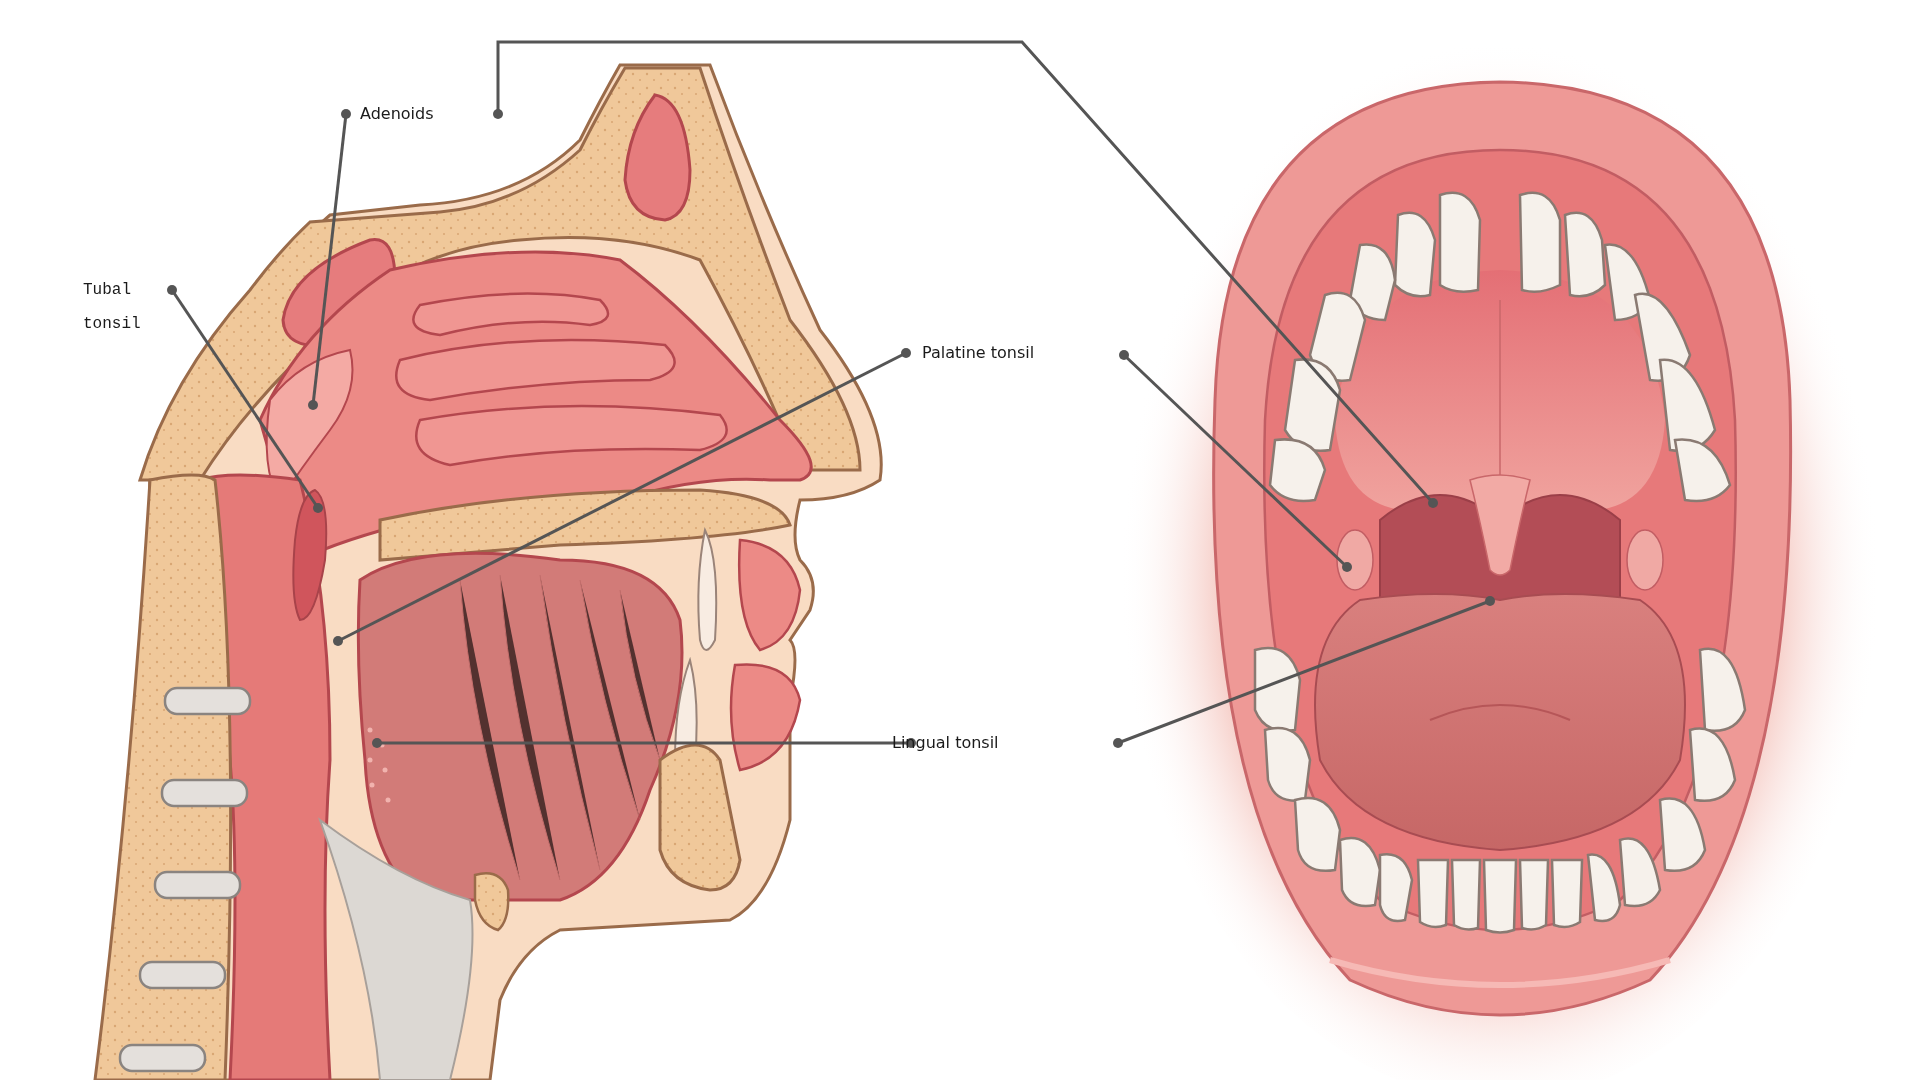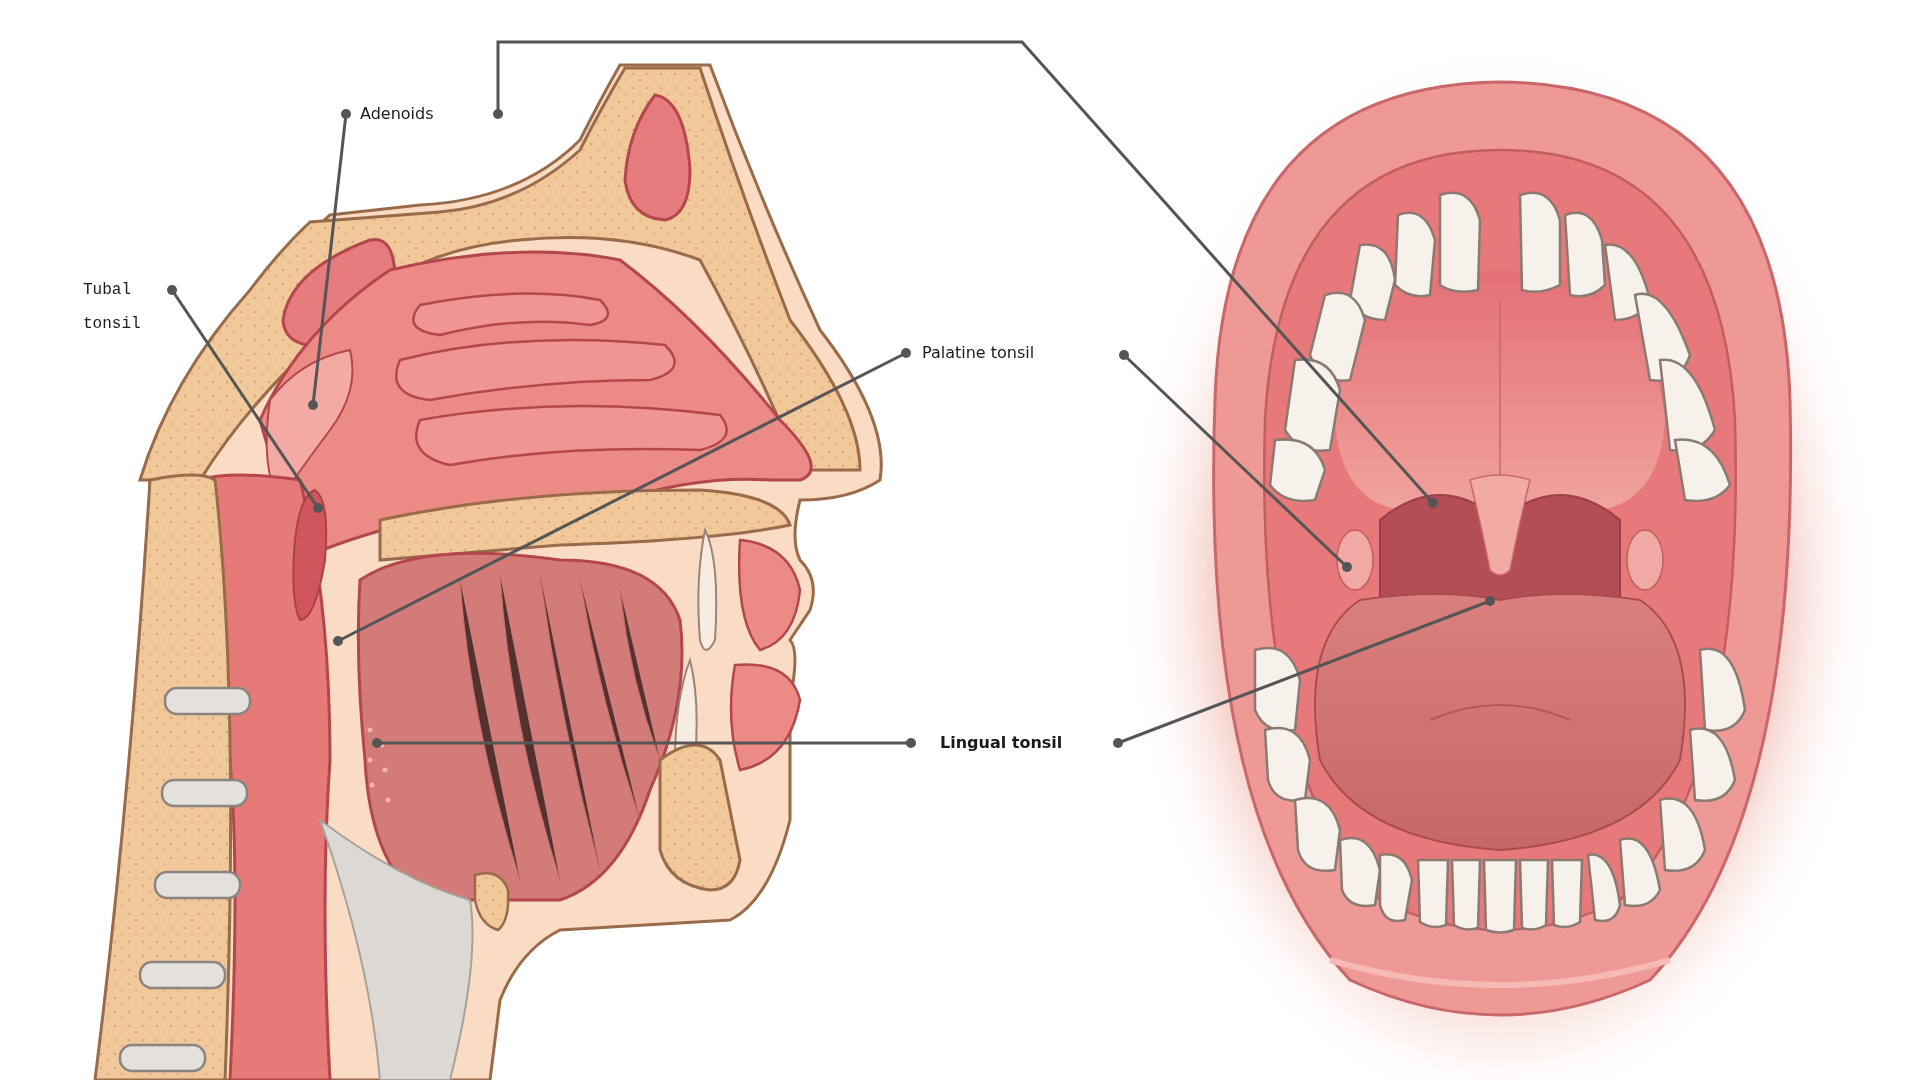--- a/index.html
+++ b/index.html
@@ -185,14 +185,14 @@
       <circle cx="1118" cy="743" r="5"></circle>
         <circle cx="1490" cy="601" r="5"></circle>
     </g>
   </svg>
 
   
   <div class="label" style="left:360px; top:97px;">Adenoids</div>
   <div class="label label-multi" style="left:83px; top:273px;">Tubal
 tonsil</div>
   <div class="label" style="left:922px; top:336px;">Palatine tonsil</div>
-  <div class="label" style="left:940px; top:726px;font-weight:bold;">Lingual tonsil</div>
+  <div class="label" style="left:892px; top:726px;">Lingual tonsil</div>
 </div>
 
 </body></html>

